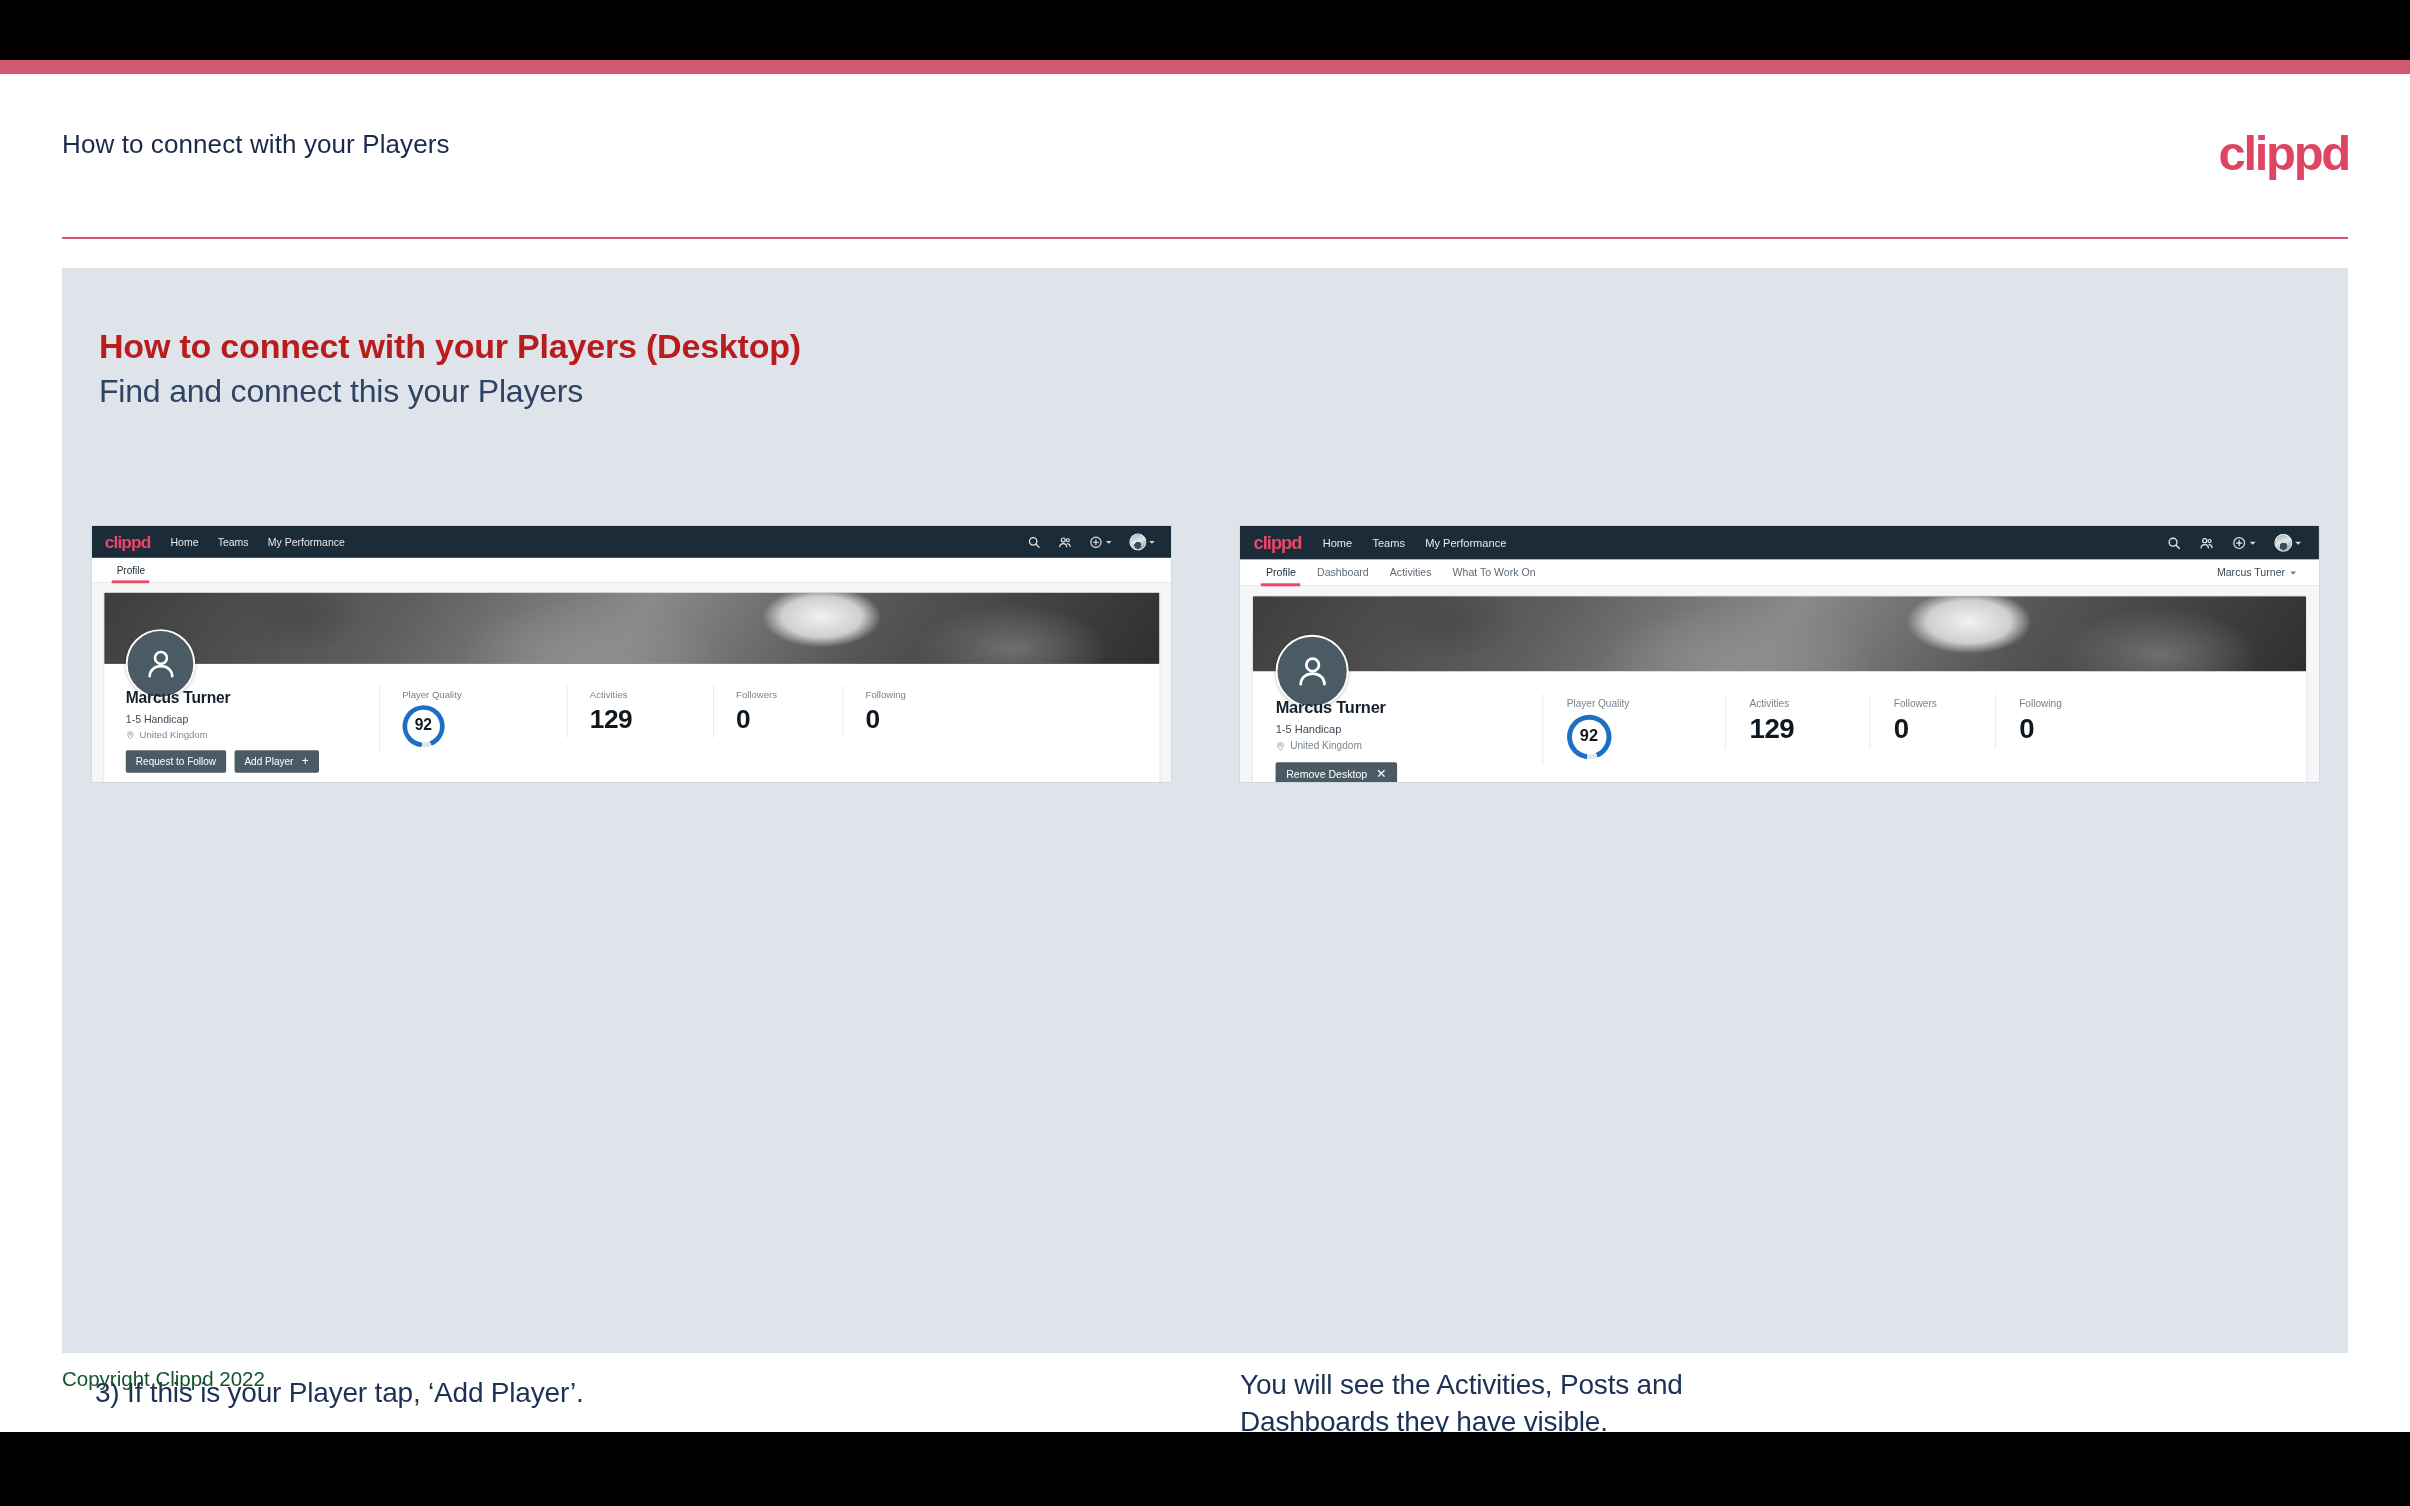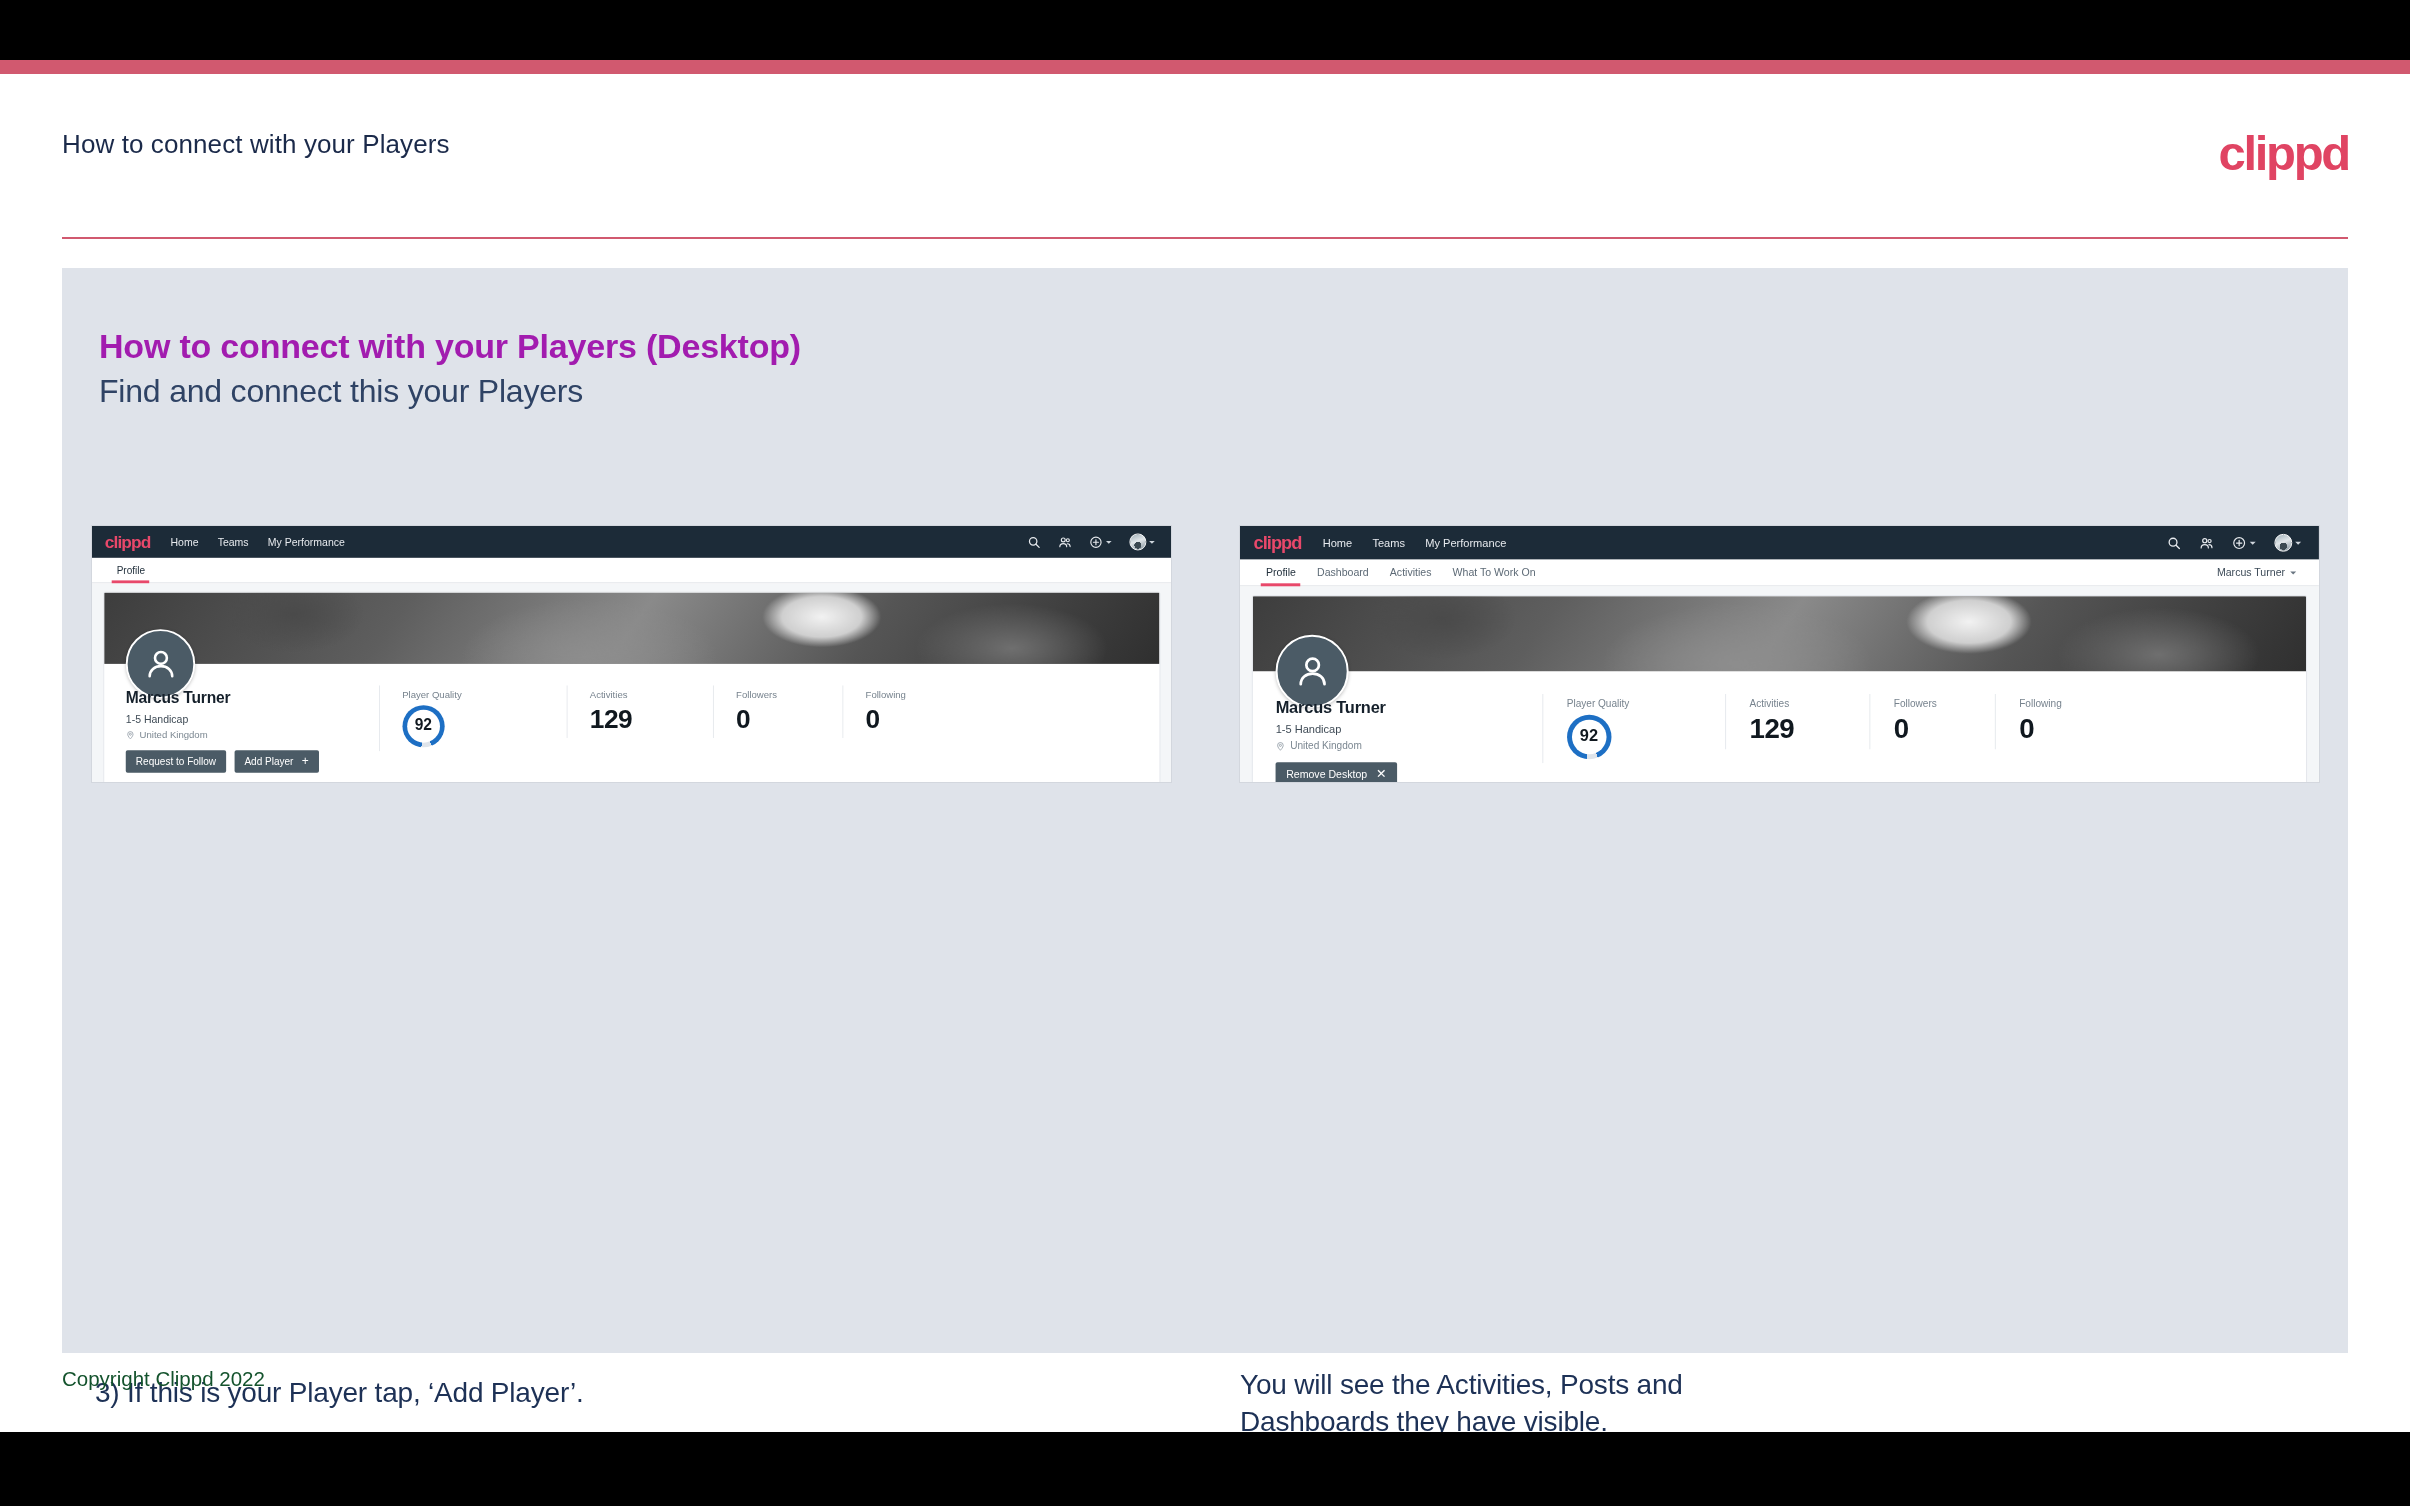--- a/index.html
+++ b/index.html
@@ -32,21 +32,21 @@
   }
 
   
   .slide {
     position:absolute; left:62px; top:268px;
     width:2286px; height:1085px;
     background:#dfe3ea;
   }
   .slide-title {
     position:absolute; left:37px; top:59px;
-    font-size:34px; font-weight:700; color:#a21caf; letter-spacing:-0.2px;
+    font-size:34px; font-weight:700; color:#b91c1c; letter-spacing:-0.2px;
   }
   .slide-subtitle {
     position:absolute; left:37px; top:105px;
     font-size:32px; font-weight:400; color:#2f4365; letter-spacing:-0.2px;
   }
 
   
   .shot {
     position:absolute; overflow:hidden;
     background:#ffffff;

